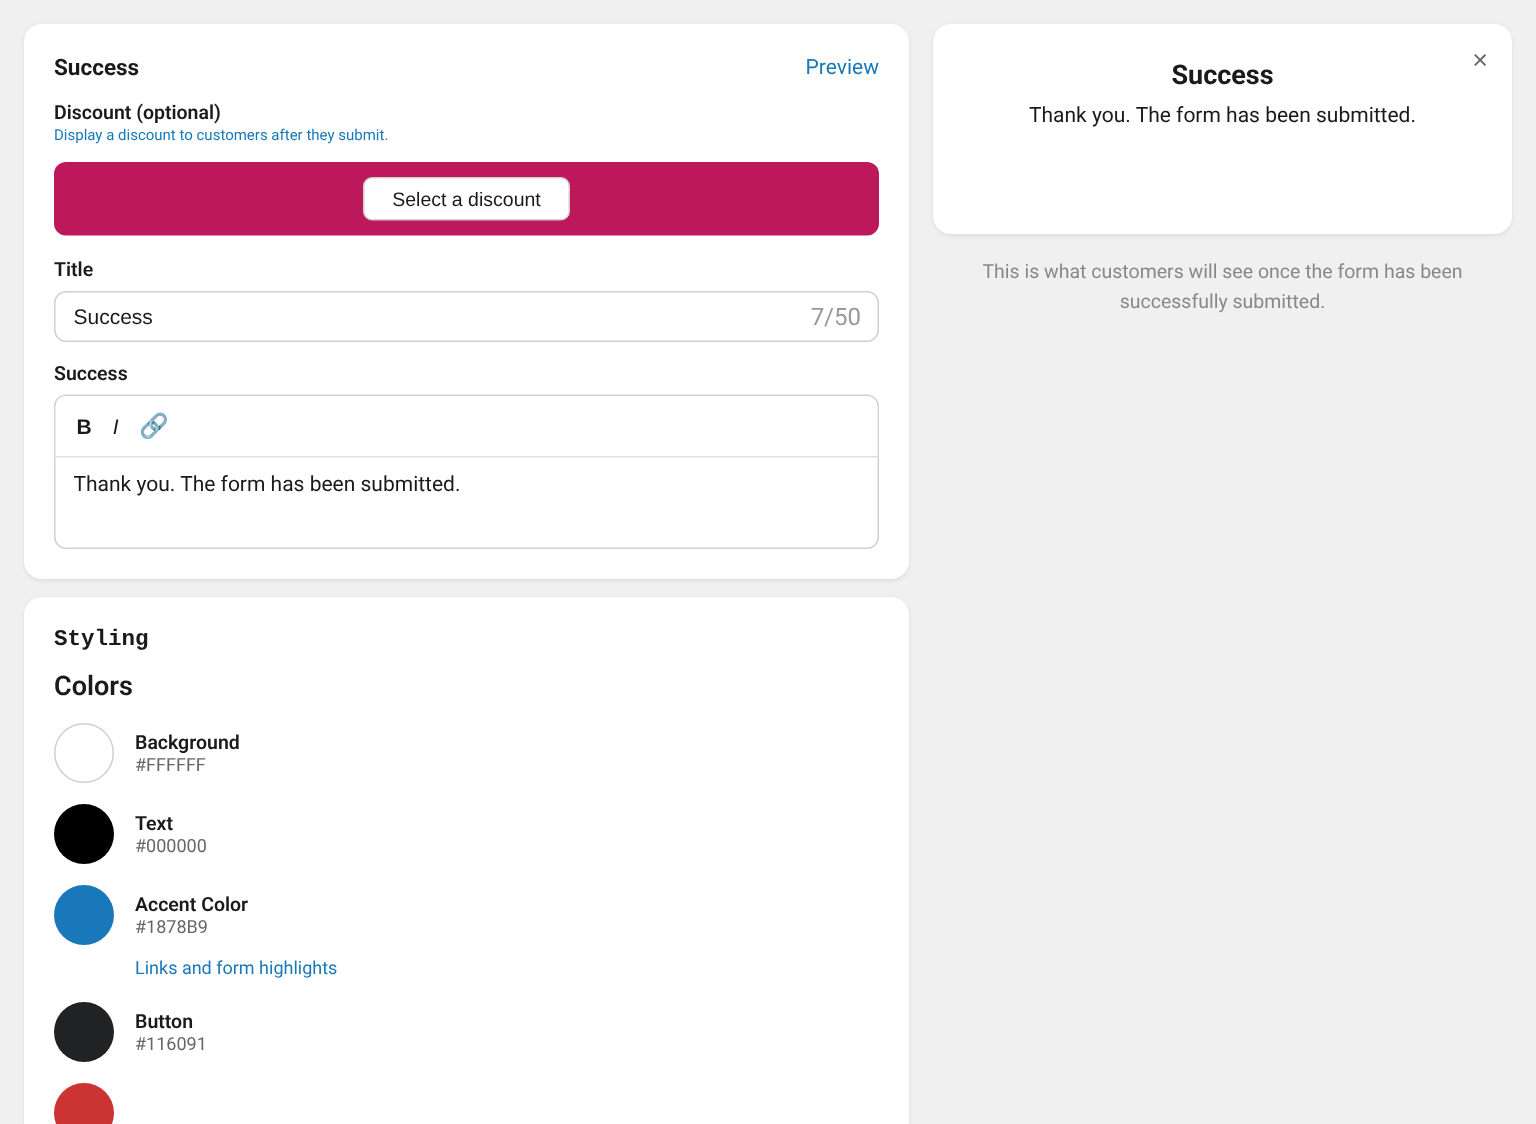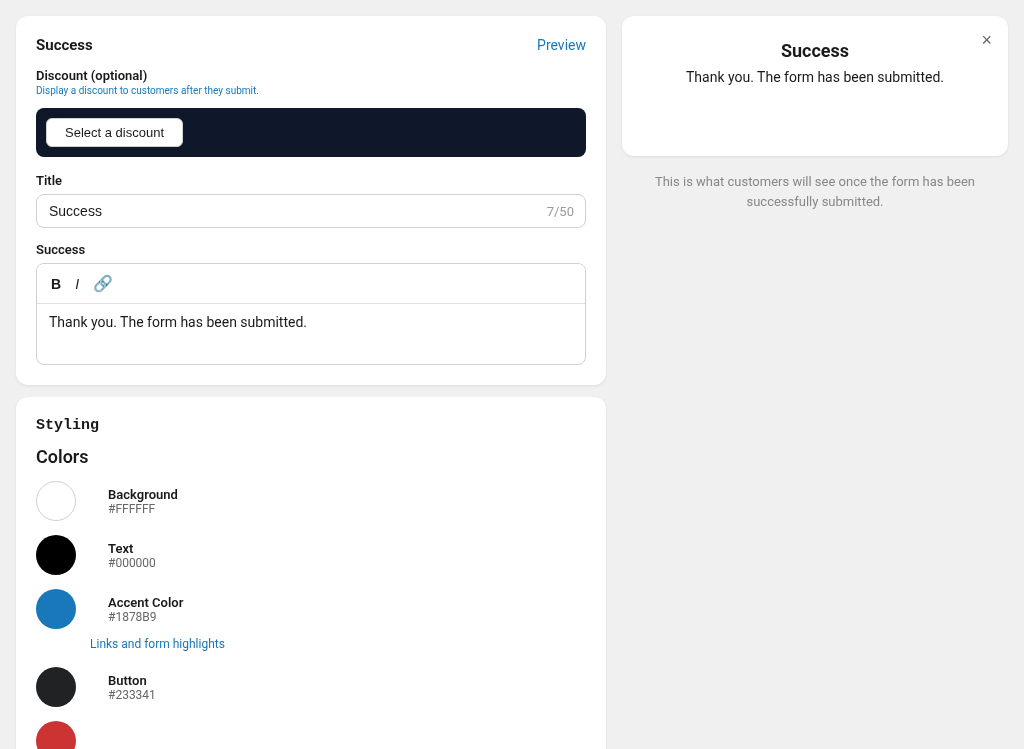--- a/index.html
+++ b/index.html
@@ -53,26 +53,26 @@
       margin-bottom: 2px;
     }
 
     .discount-section-desc {
       font-size: 10px;
       color: #1878b9;
       margin-bottom: 12px;
     }
 
     .discount-btn-wrapper {
-      background: #0f172a;
+      background: #be185d;
       border-radius: 8px;
       padding: 10px;
       display: flex;
       align-items: center;
-      justify-content: flex-start;
+      justify-content: center;
       margin-bottom: 16px;
     }
 
     .select-discount-btn {
       background: #fff;
       border: 1px solid #d0d0d0;
       border-radius: 6px;
       padding: 6px 18px;
       font-size: 13px;
       font-weight: 500;
@@ -100,21 +100,21 @@
       font-size: 14px;
       color: #1a1a1a;
       outline: none;
     }
 
     .char-count {
       position: absolute;
       right: 12px;
       top: 50%;
       transform: translateY(-50%);
-      font-size: 13px;
+      font-size: 16px;
       color: #999;
     }
 
     .content-editor {
       border: 1px solid #d0d0d0;
       border-radius: 8px;
       overflow: hidden;
     }
 
     .editor-toolbar {
@@ -166,21 +166,21 @@
     .colors-label {
       font-size: 18px;
       font-weight: 600;
       color: #1a1a1a;
       margin-bottom: 14px;
     }
 
     .color-item {
       display: flex;
       align-items: center;
-      gap: 32px;
+      gap: 14px;
       margin-bottom: 14px;
     }
 
     .color-swatch {
       width: 40px;
       height: 40px;
       border-radius: 50%;
       cursor: pointer;
       flex-shrink: 0;
     }
@@ -343,21 +343,21 @@
         <div class="color-info-hex">#1878B9</div>
       </div>
     </div>
 
     <div class="links-highlight-label">Links and form highlights</div>
 
     <div class="color-item">
       <div class="color-swatch button-swatch"></div>
       <div>
         <div class="color-info-name">Button</div>
-        <div class="color-info-hex">#233341</div>
+        <div class="color-info-hex">#116091</div>
       </div>
     </div>
 
     <div class="color-item">
       <div class="color-swatch red-swatch"></div>
     </div>
 
   </div>
 </div>
 

